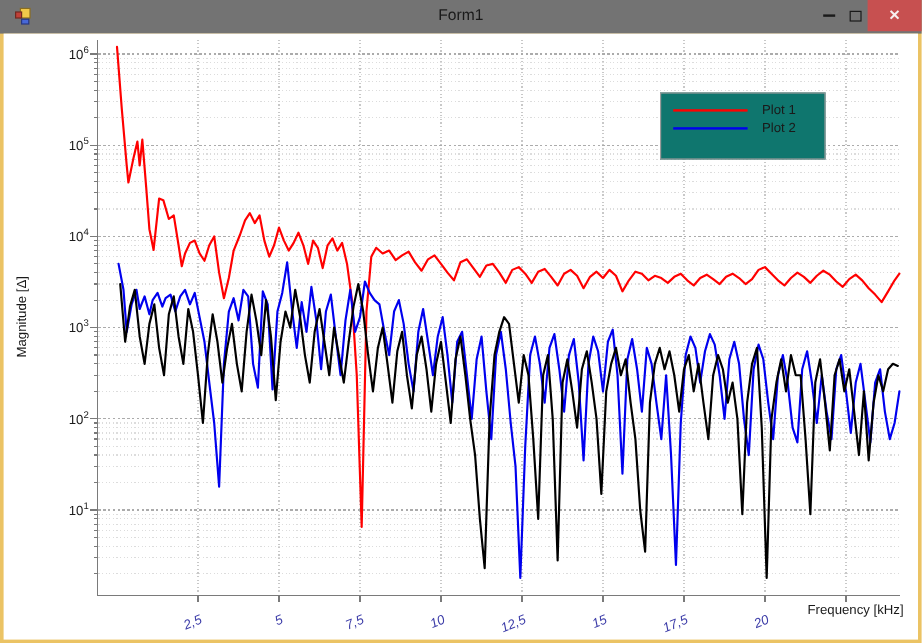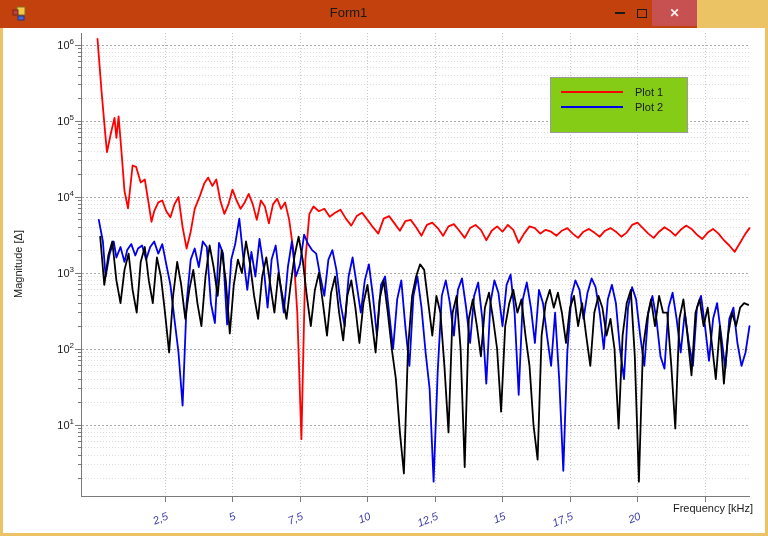--- a/index.html
+++ b/index.html
@@ -6,22 +6,22 @@
   html, body { margin: 0; padding: 0; }
   body {
     width: 768px; height: 536px; overflow: hidden;
     font-family: "Liberation Sans", sans-serif;
   }
   .window {
     position: relative; width: 768px; height: 536px;
     background: #EBC364; 
   }
   .titlebar {
-    position: absolute; left: 0; top: 0; width: 697px; height: 28px;
-    background: #c2410c;
+    position: absolute; left: 0; top: 0; width: 768px; height: 28px;
+    background: #737373;
   }
   .app-icon { position: absolute; left: 12px; top: 6px; width: 16px; height: 16px; }
   .window-title {
     position: absolute; left: 0; right: 0; top: 5px; text-align: center;
     font-size: 13px; color: #1a1a1a;
   }
   .btn-min, .btn-max {
     position: absolute; top: 0; width: 22px; height: 26px;
     display: flex; align-items: center; justify-content: center;
   }
@@ -35,21 +35,21 @@
     display: flex; align-items: center; justify-content: center;
   }
   .client {
     position: absolute; left: 3px; top: 28px; right: 3px; bottom: 3px;
     background: #ffffff;
   }
   svg.chart { position: absolute; left: 0; top: 0; }
   svg text { font-family: "Liberation Sans", sans-serif; }
   .legend {
     position: absolute; left: 550px; top: 77px; width: 138px; height: 56px;
-    background: #84cc16; border: 1px solid #9a9a9a; padding-top: 6px;
+    background: #0f766e; border: 1px solid #9a9a9a; padding-top: 6px;
   }
   .legend-row { display: flex; align-items: center; height: 15px; }
   .legend-swatch { width: 62px; height: 2px; margin-left: 10px; }
   .legend-label { margin-left: 12px; font-size: 11px; color: #1a1a1a; }
 </style>
 </head>
 <body>
 
 <div class="window">
 

